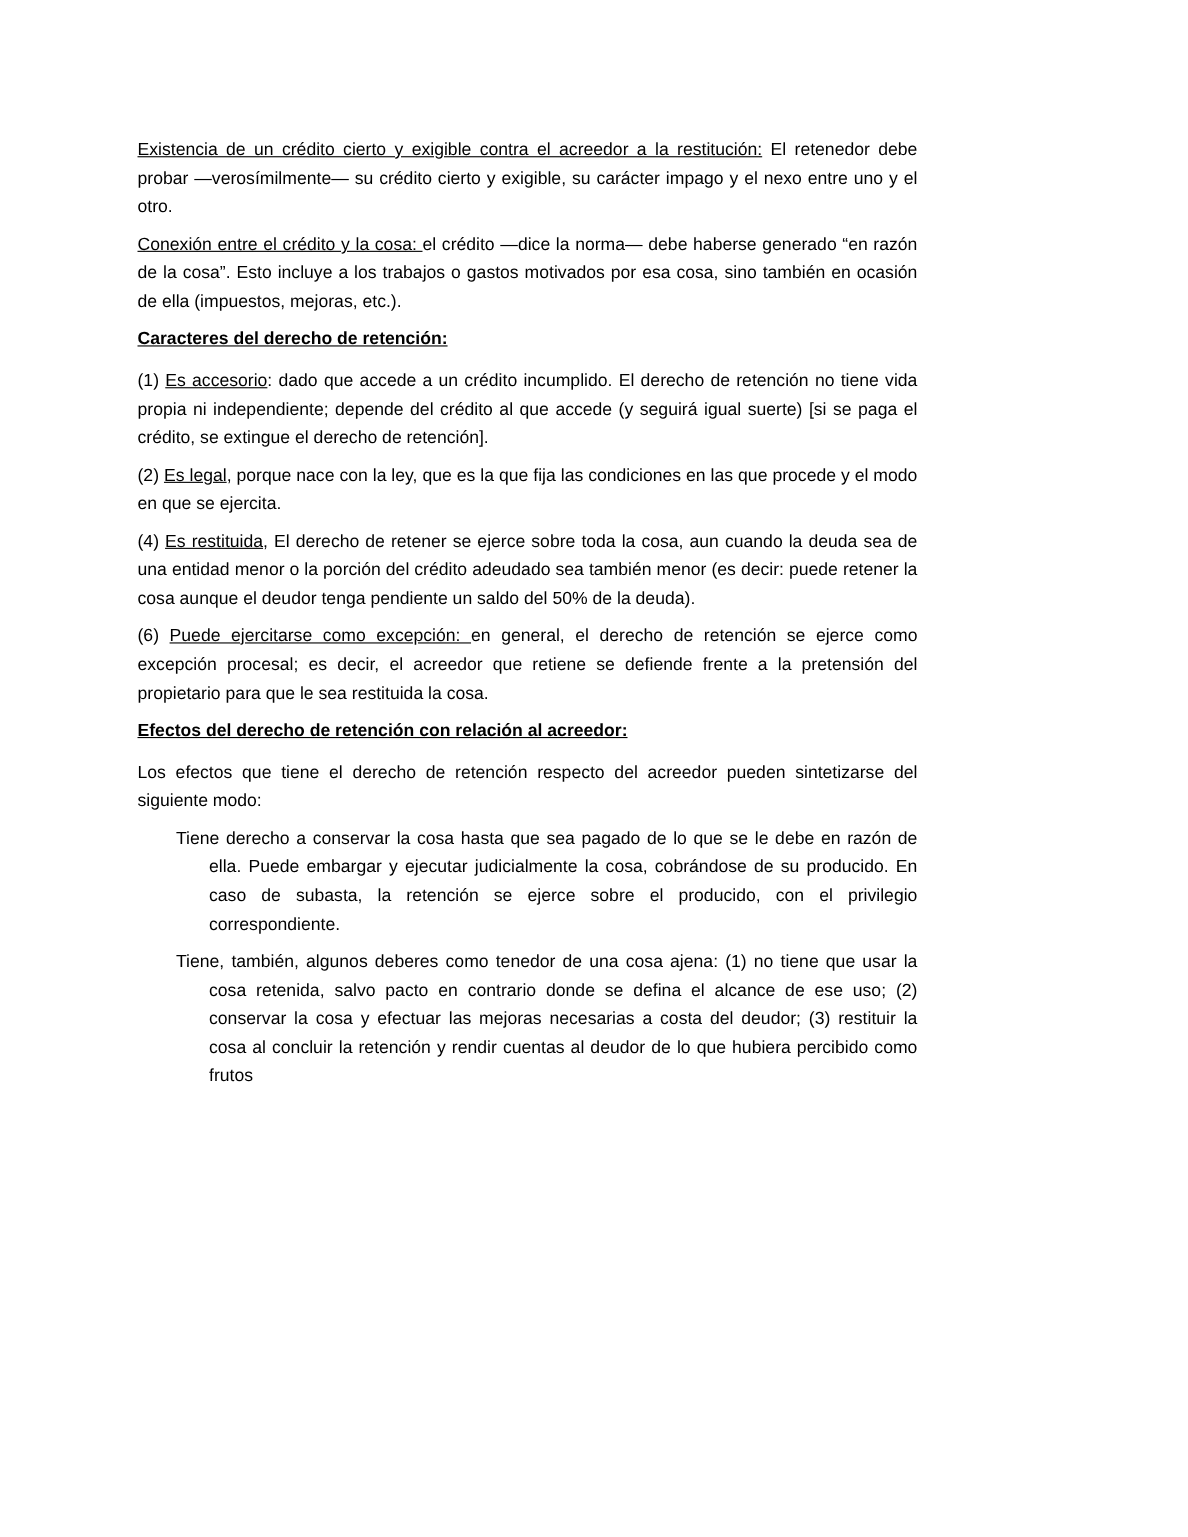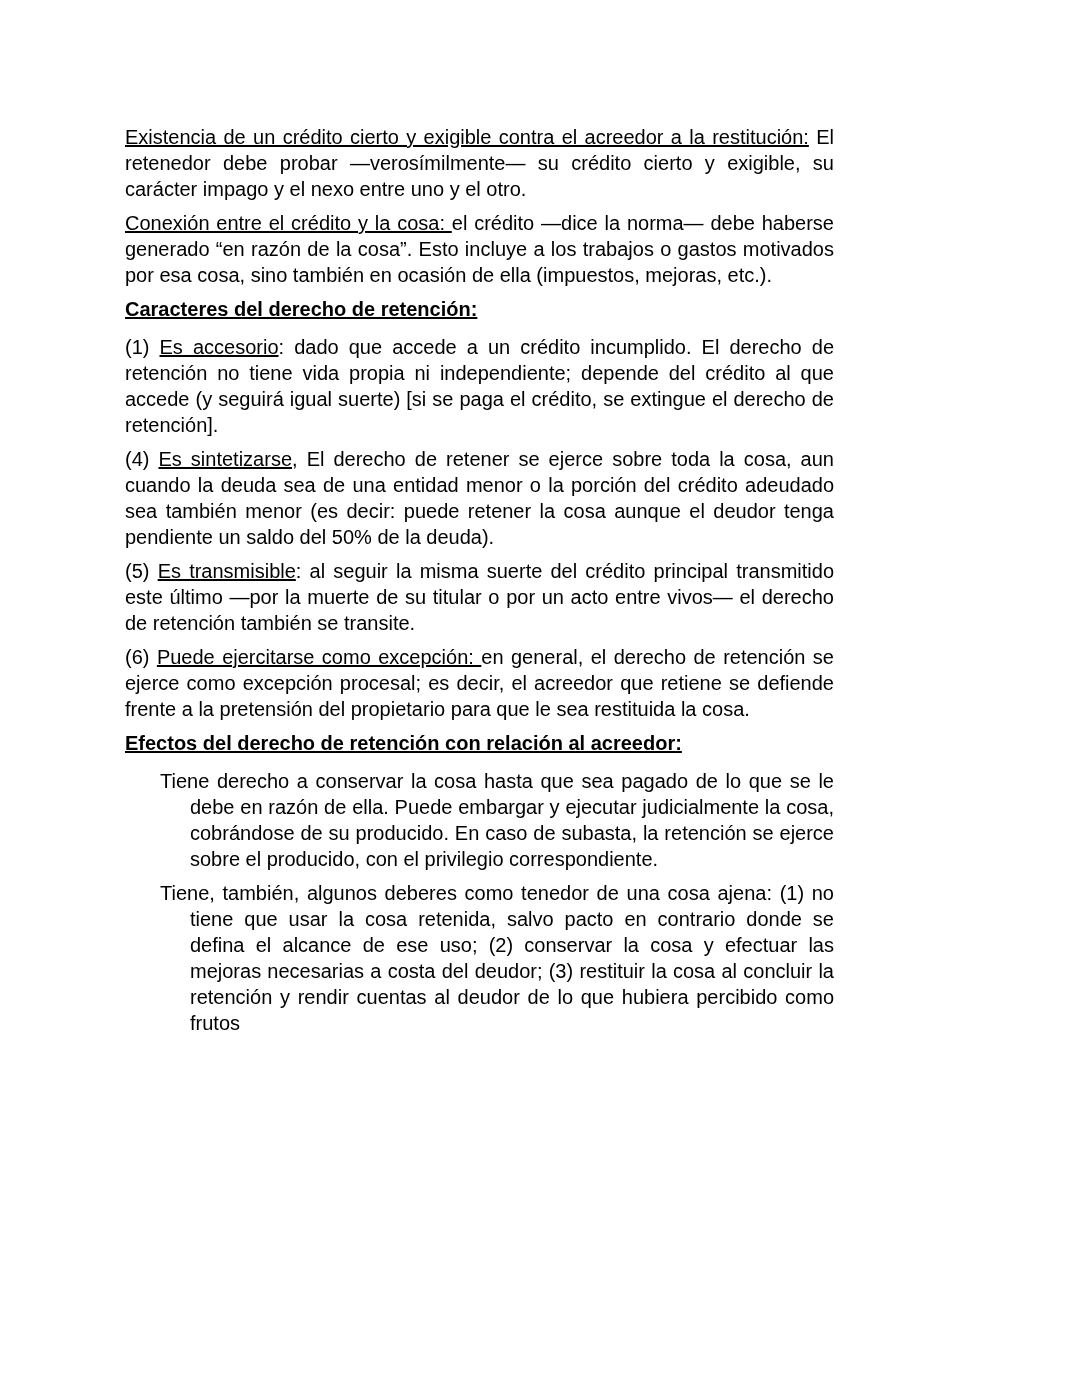--- a/index.html
+++ b/index.html
@@ -10,21 +10,21 @@
   }
   .page {
     position: relative;
     width: 959px;
     height: 1397px;
     box-sizing: border-box;
     padding: 124px 125px 0 125px;
     background: #ffffff;
     color: #000000;
     font-family: "Liberation Sans", "DejaVu Sans", sans-serif;
-    font-size: 20px;
+    font-size: 16px;
     line-height: 26px;
     overflow: hidden;
   }
   .block {
     margin: 0 0 8px 0;
     text-align: justify;
   }
   .block.heading {
     text-align: left;
     margin: 4px 0 12px 0;
@@ -45,19 +45,20 @@
   }
 </style>
 </head>
 <body>
 
 <div class="page" style="background: rgb(255, 255, 255); color: rgb(0, 0, 0);">
     <div class="block paragraph"><span class="u">Existencia de un crédito cierto y exigible contra el acreedor a la restitución:</span><span> El retenedor debe probar —verosímilmente— su crédito cierto y exigible, su carácter impago y el nexo entre uno y el otro.</span></div>
     <div class="block paragraph"><span class="u">Conexión entre el crédito y la cosa: </span><span>el crédito —dice la norma— debe haberse generado “en razón de la cosa”. Esto incluye a los trabajos o gastos motivados por esa cosa, sino también en ocasión de ella (impuestos, mejoras, etc.).</span></div>
     <div class="block heading"><span class="u b">Caracteres del derecho de retención:</span></div>
     <div class="block paragraph"><span>(1) </span><span class="u">Es accesorio</span><span>: dado que accede a un crédito incumplido. El derecho de retención no tiene vida propia ni independiente; depende del crédito al que accede (y seguirá igual suerte) [si se paga el crédito, se extingue el derecho de retención].</span></div>
-    <div class="block paragraph"><span>(4) </span><span class="u">Es sintetizarse</span><span>, El derecho de retener se ejerce sobre toda la cosa, aun cuando la deuda sea de una entidad menor o la porción del crédito adeudado sea también menor (es decir: puede retener la cosa aunque el deudor tenga pendiente un saldo del 50% de la deuda).</span></div>
-    <div class="block paragraph"><span>(5) </span><span class="u">Es transmisible</span><span>: al seguir la misma suerte del crédito principal transmitido este último —por la muerte de su titular o por un acto entre vivos— el derecho de retención también se transite.</span></div>
+    <div class="block paragraph"><span>(2) </span><span class="u">Es legal</span><span>, porque nace con la ley, que es la que fija las condiciones en las que procede y el modo en que se ejercita.</span></div>
+    <div class="block paragraph"><span>(4) </span><span class="u">Es restituida</span><span>, El derecho de retener se ejerce sobre toda la cosa, aun cuando la deuda sea de una entidad menor o la porción del crédito adeudado sea también menor (es decir: puede retener la cosa aunque el deudor tenga pendiente un saldo del 50% de la deuda).</span></div>
     <div class="block paragraph"><span>(6) </span><span class="u">Puede ejercitarse como excepción: </span><span>en general, el derecho de retención se ejerce como excepción procesal; es decir, el acreedor que retiene se defiende frente a la pretensión del propietario para que le sea restituida la cosa.</span></div>
     <div class="block heading"><span class="u b">Efectos del derecho de retención con relación al acreedor:</span></div>
+    <div class="block paragraph"><span>Los efectos que tiene el derecho de retención respecto del acreedor pueden sintetizarse del siguiente modo:</span></div>
     <div class="block list-item"><span>Tiene derecho a conservar la cosa hasta que sea pagado de lo que se le debe en razón de ella. Puede embargar y ejecutar judicialmente la cosa, cobrándose de su producido. En caso de subasta, la retención se ejerce sobre el producido, con el privilegio correspondiente.</span></div>
     <div class="block list-item"><span>Tiene, también, algunos deberes como tenedor de una cosa ajena: (1) no tiene que usar la cosa retenida, salvo pacto en contrario donde se defina el alcance de ese uso; (2) conservar la cosa y efectuar las mejoras necesarias a costa del deudor; (3) restituir la cosa al concluir la retención y rendir cuentas al deudor de lo que hubiera percibido como frutos</span></div>
   </div>
 
 </body></html>

